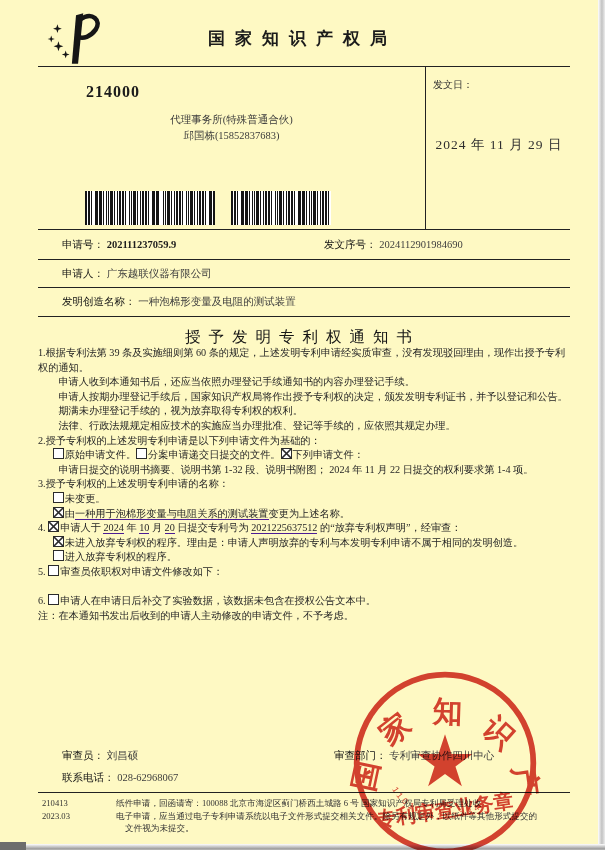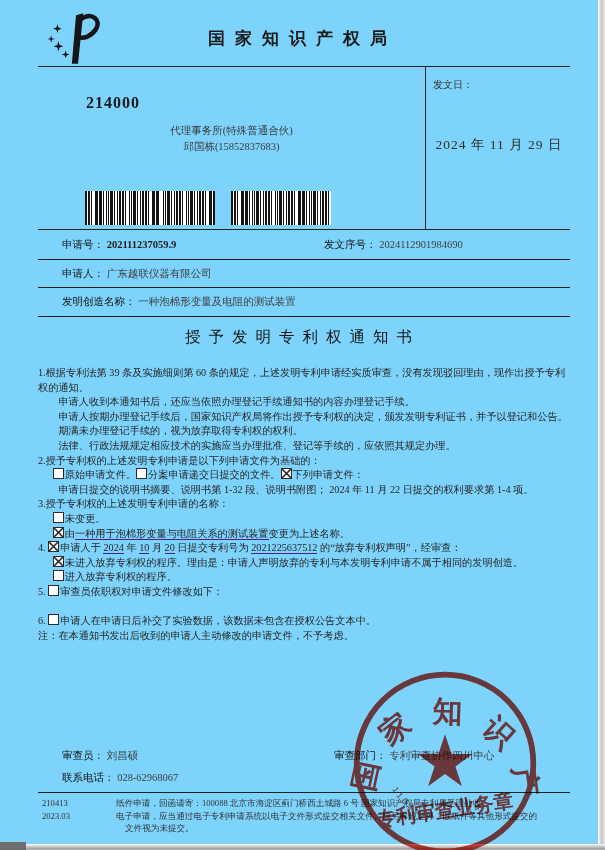--- a/index.html
+++ b/index.html
@@ -1,17 +1,17 @@
 <!DOCTYPE html>
 <html><head>
 <meta charset="utf-8">
 <style>
   html,body{margin:0;padding:0;background:#e8e8e8;}
   .page{
-    position:relative;width:605px;height:850px;background:#7dd3fc;
+    position:relative;width:605px;height:850px;background:#fef9c3;
     font-family:"Liberation Serif","DejaVu Serif",serif;color:#2a2a2a;
     overflow:hidden;margin:0 auto;
   }
   
   .edge-r{position:absolute;top:0;right:0;width:7px;height:100%;
     background:linear-gradient(90deg,#ffffff,#c2c2c2 55%,#ededed);}
   .edge-b{position:absolute;left:0;bottom:0;width:100%;height:6px;
     background:linear-gradient(180deg,#ffffff,#9d9d9d 80%,#bdbdbd);}
   .corner-bl{position:absolute;left:0;bottom:0;width:26px;height:8px;background:#6d6d6d;}
 
@@ -19,21 +19,21 @@
   .logo{position:absolute;left:44px;top:12px;width:64px;height:54px;}
   .agency-title{position:absolute;left:0;top:27px;width:100%;text-align:center;
     font-size:17px;font-weight:700;letter-spacing:10px;color:#1b1b1b;}
   .rule{position:absolute;left:38px;width:532px;height:0;border-top:1.6px solid #222;}
   .rule-top{top:66px;}
   .rule-bc{top:229px;}
   .rule-foot{top:792px;}
   .vline{position:absolute;left:425px;top:66px;width:1.3px;height:163px;background:#222;}
 
   
-  .mail-block{position:absolute;left:38px;top:94px;width:387px;}
+  .mail-block{position:absolute;left:38px;top:83px;width:387px;}
   .postal{margin-left:48px;font-size:16px;font-weight:700;letter-spacing:1px;color:#1b1b1b;}
   .addr{margin-top:11px;text-align:center;font-size:10.5px;line-height:15.5px;color:#3b3b3b;}
 
   
   .issue-block{position:absolute;left:433px;top:78px;width:132px;height:108px;}
   .issue-label{font-size:10px;color:#2f2f2f;}
   .issue-date{margin-top:44px;text-align:center;font-size:13.5px;color:#2f2f2f;letter-spacing:1px;}
 
   
   .barcode{position:absolute;top:191px;height:34px;
@@ -51,21 +51,21 @@
   .flabel{font-weight:400;color:#141414;margin-left:24px;}
   .fval{color:#3e3e3e;}
   .fval-bold{font-weight:700;color:#1c1c1c;}
   .col2{position:absolute;left:262px;top:0;}
 
   
   .doc-title{position:absolute;left:0;top:327px;width:100%;text-align:center;
     font-size:15.5px;font-weight:400;letter-spacing:8px;color:#161616;}
 
   
-  .body{position:absolute;left:38px;top:366px;width:534px;font-size:10.2px;line-height:14.6px;color:#262626;}
+  .body{position:absolute;left:38px;top:346px;width:534px;font-size:10.2px;line-height:14.6px;color:#262626;}
   .bline{min-height:14.6px;}
   .pi{text-indent:2em;}
   .pc{padding-left:1.45em;}
   .blank{height:14.6px;}
   .u{border-bottom:1px solid #4c1d95;}
   .cb{display:inline-block;width:9px;height:9px;border:1.2px solid #2b2b2b;
     vertical-align:-1px;margin-right:1px;background:#fff;}
   .cb.checked{background-image:
     linear-gradient(45deg,transparent 42%,#2b2b2b 46%,#2b2b2b 54%,transparent 58%),
     linear-gradient(-45deg,transparent 42%,#2b2b2b 46%,#2b2b2b 54%,transparent 58%);}

